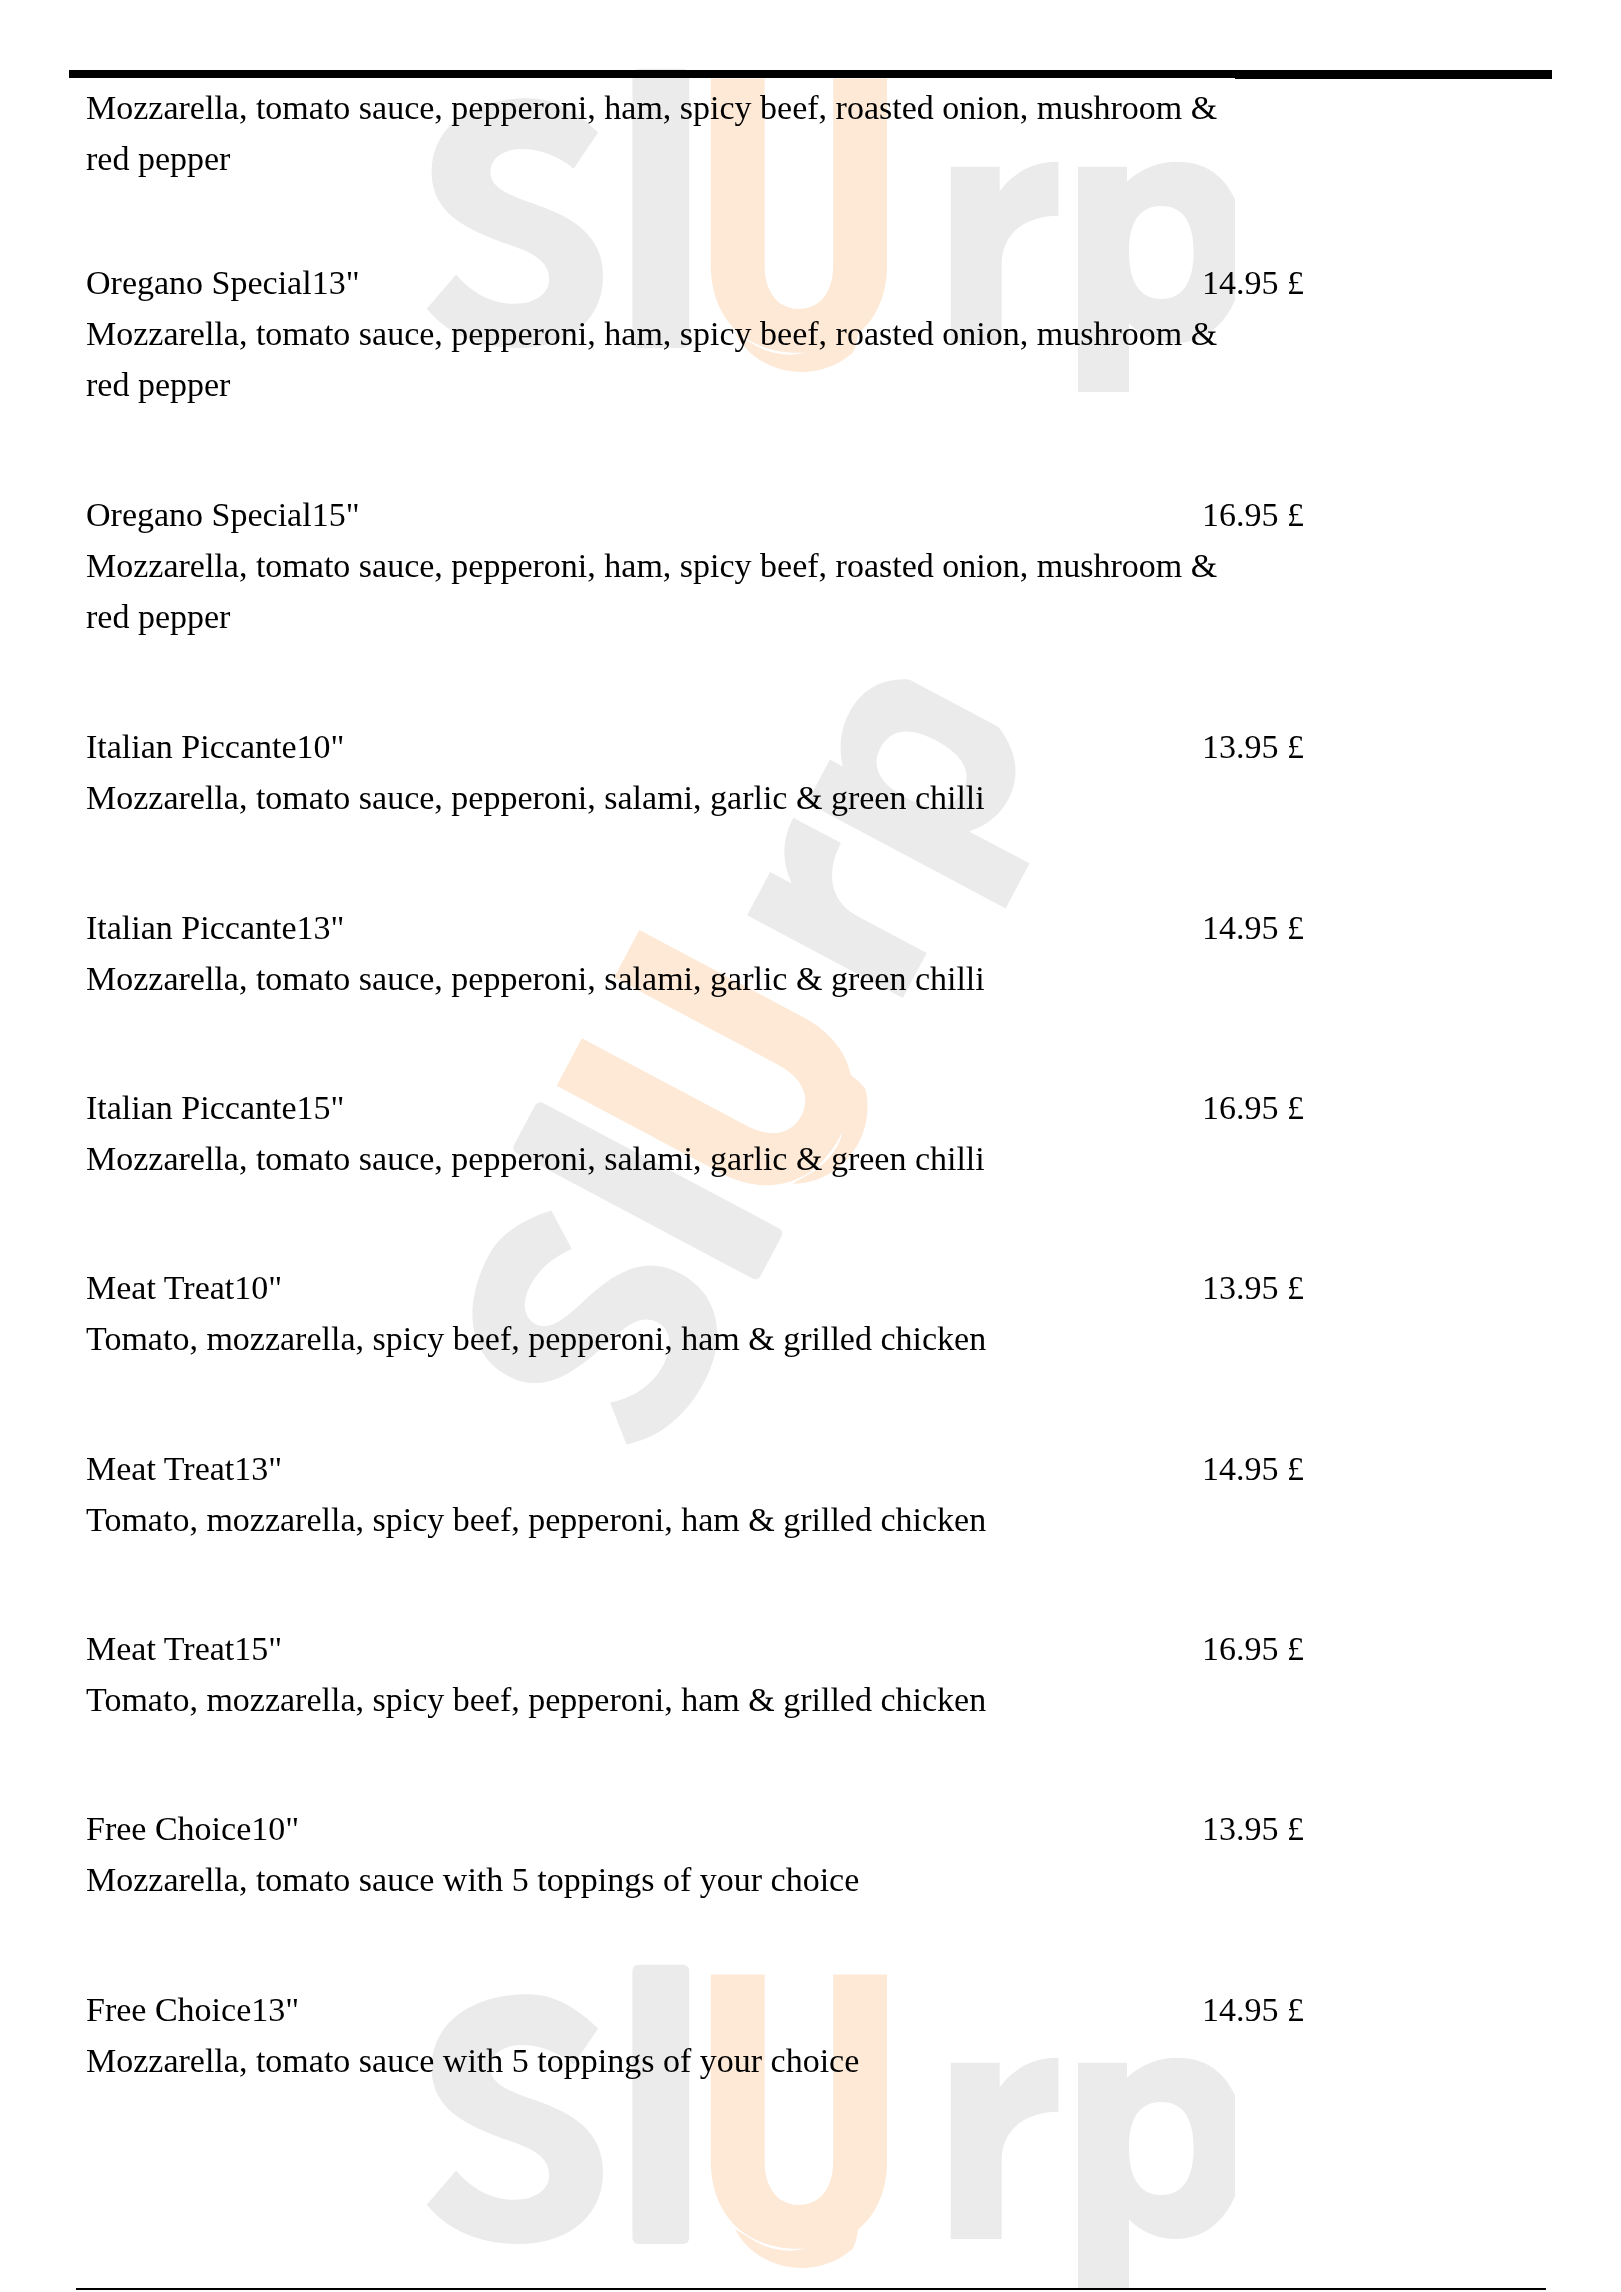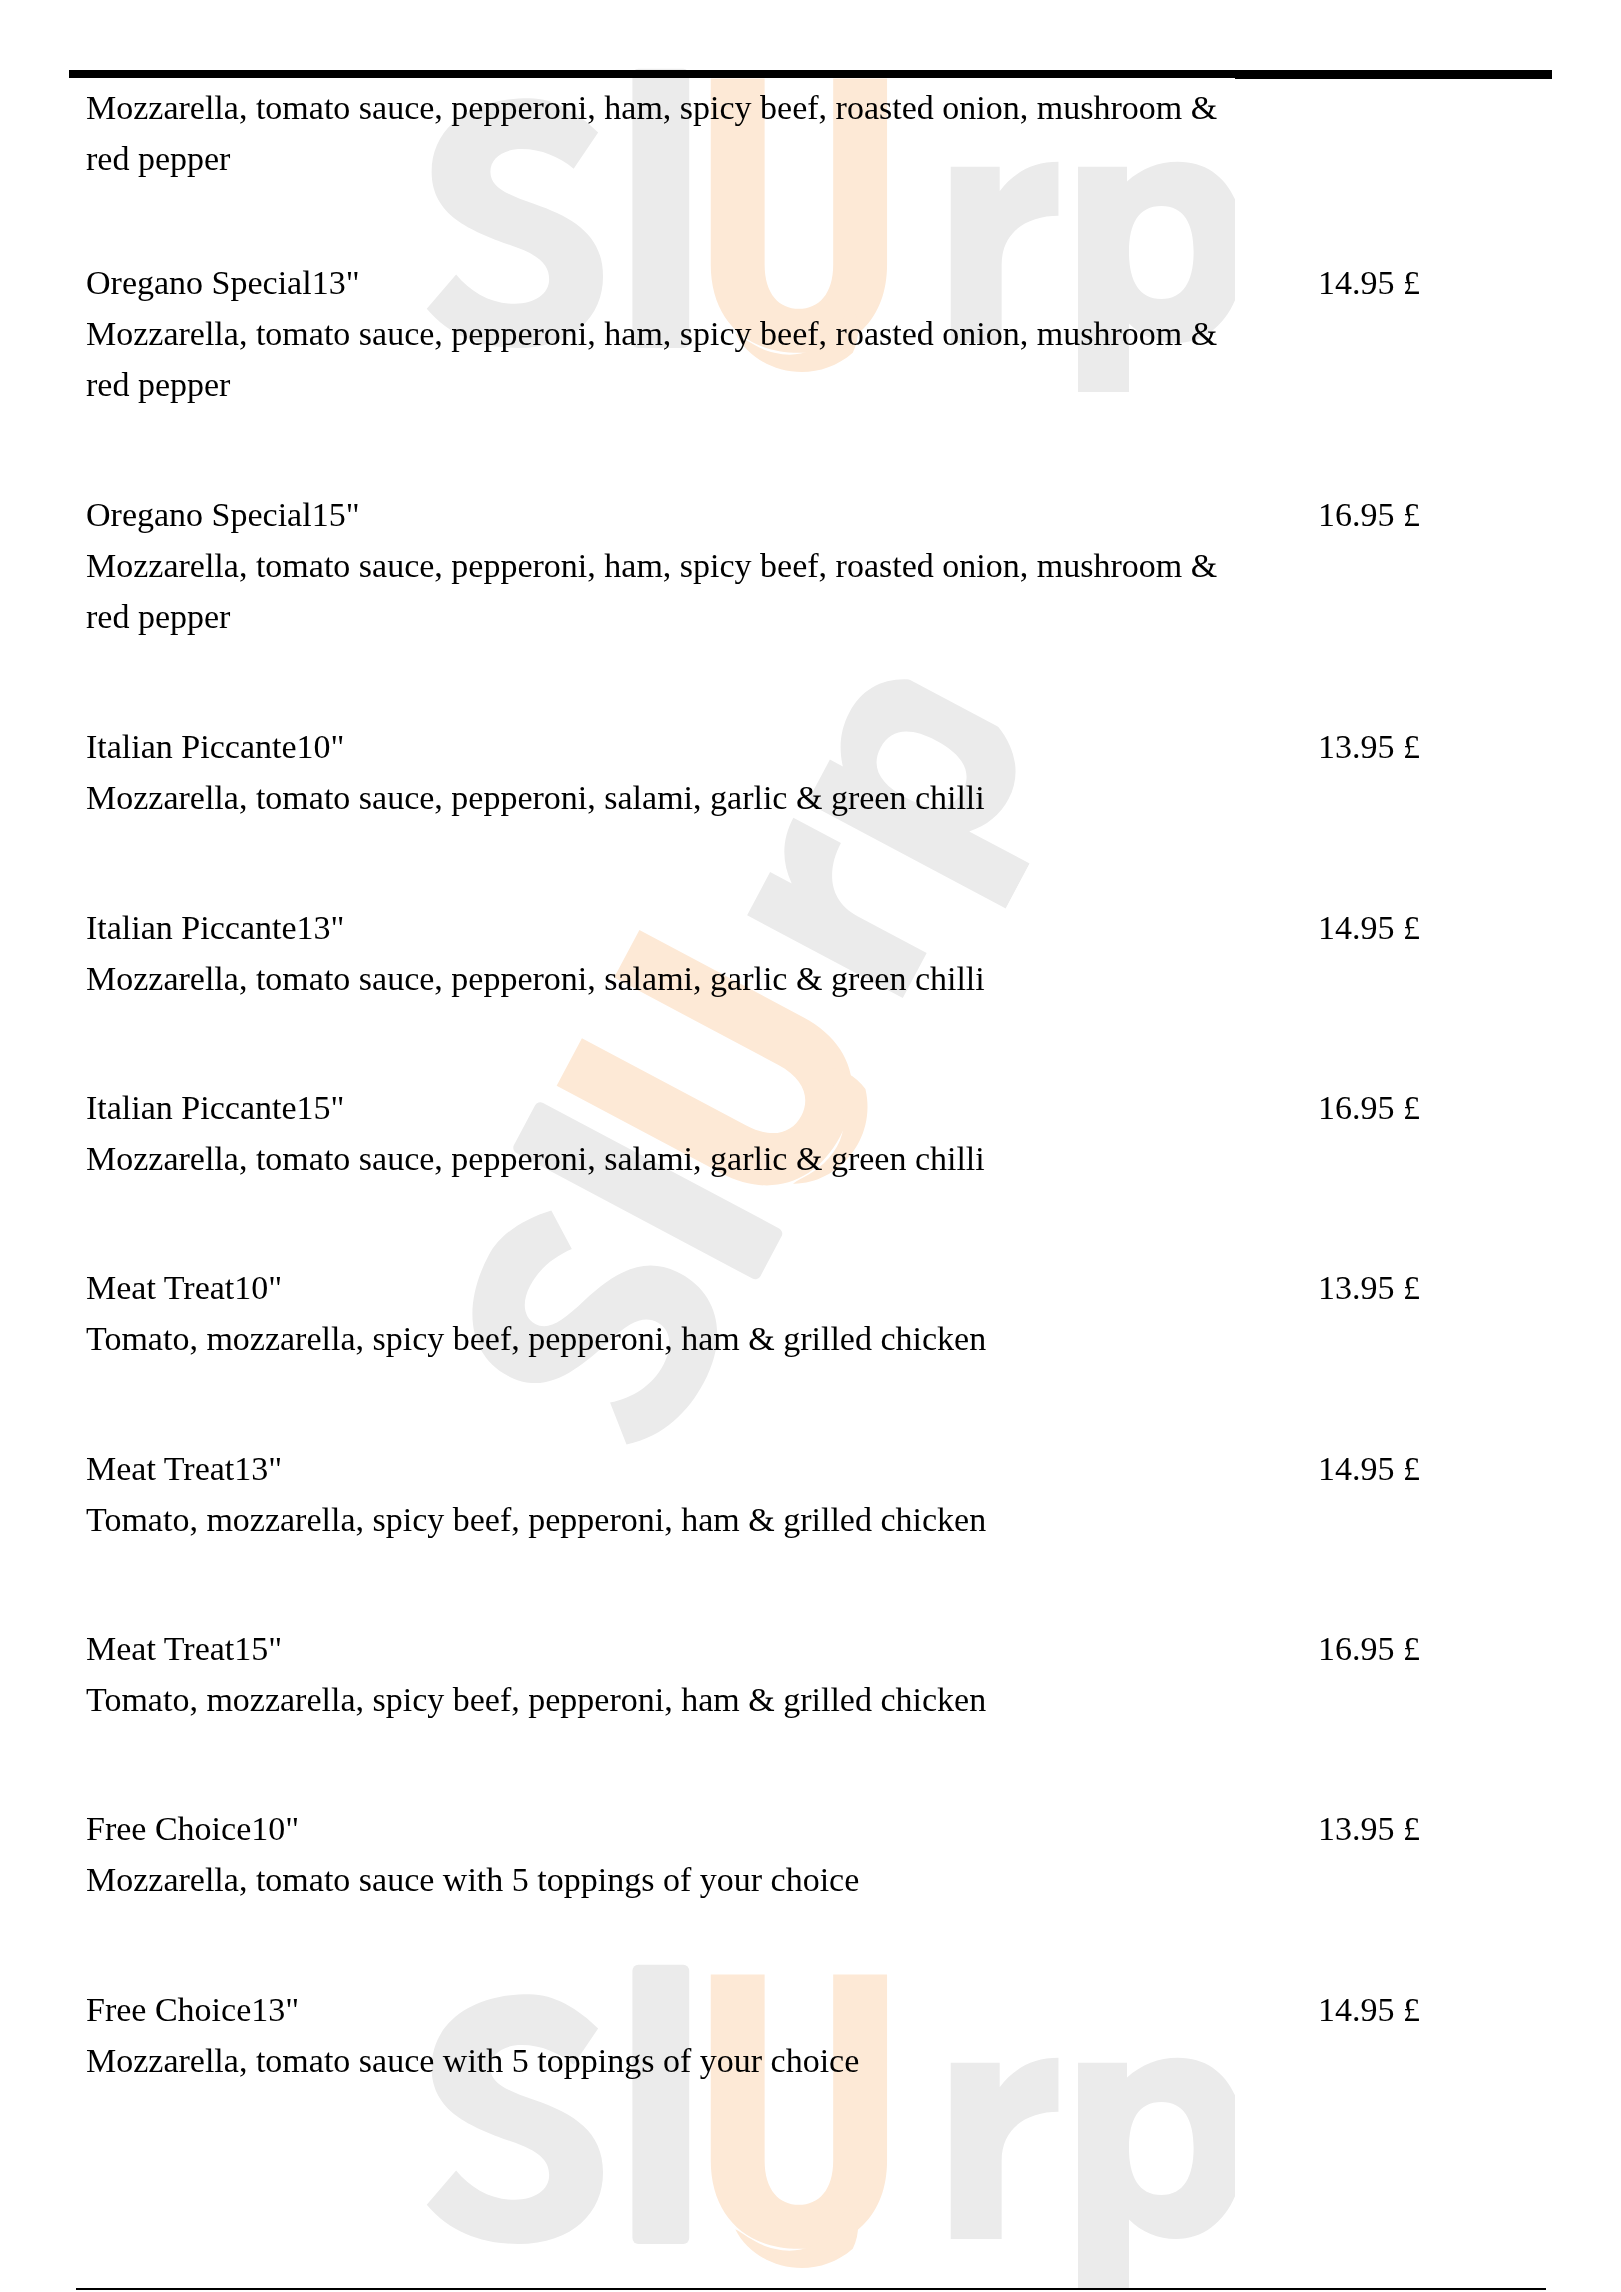--- a/index.html
+++ b/index.html
@@ -6,21 +6,21 @@
   body { width:1621px; height:2293px; position:relative; overflow:hidden;
          font-family:"Liberation Serif", "DejaVu Serif", serif; color:#000; }
   .page { position:absolute; left:0; top:0; width:1349px; height:2293px; }
   .rule-top-a { position:absolute; left:69px; top:70px; width:1168px; height:7.8px; background:#000; }
   .rule-top-b { position:absolute; left:1235px; top:70px; width:317px; height:8.8px; background:#000; }
   .rule-bottom { position:absolute; left:76px; top:2288px; width:1470px; height:2px; background:#000; }
   .wm { position:absolute; pointer-events:none; }
   .wm svg { display:block; }
   .item { position:absolute; left:86px; width:1470px; font-size:34px; line-height:51px; }
   .item .title { position:absolute; left:0; top:0; white-space:nowrap; }
-  .item .price { position:absolute; left:1232px; top:0; white-space:nowrap; }
+  .item .price { position:absolute; left:1116px; top:0; white-space:nowrap; }
   .item .desc { position:absolute; left:0; top:51px; width:1157px; }
   .cont { position:absolute; left:86px; top:82px; width:1157px; font-size:34px; line-height:51px; }
 </style>
 </head>
 <body>
 
 <div class="page">
 
   <div class="wm" style="left:402px; top:59px;">
     <svg width="833" height="333" viewBox="0 0 850 340">

